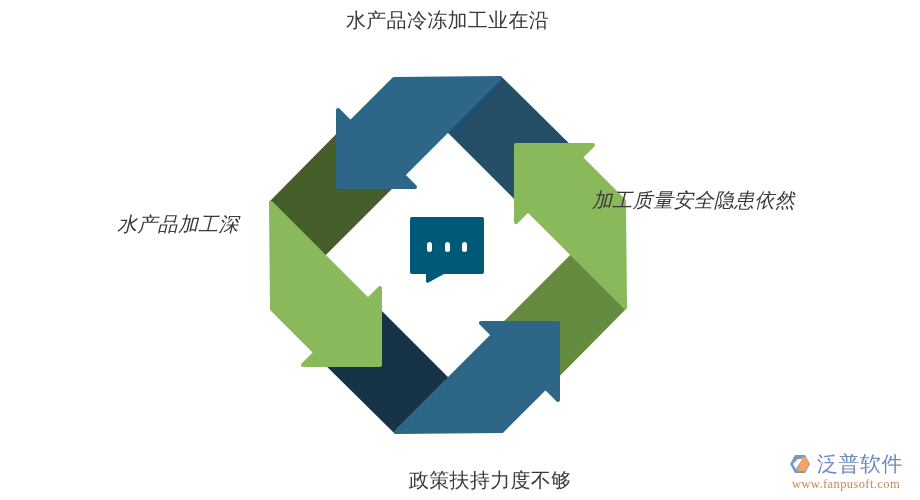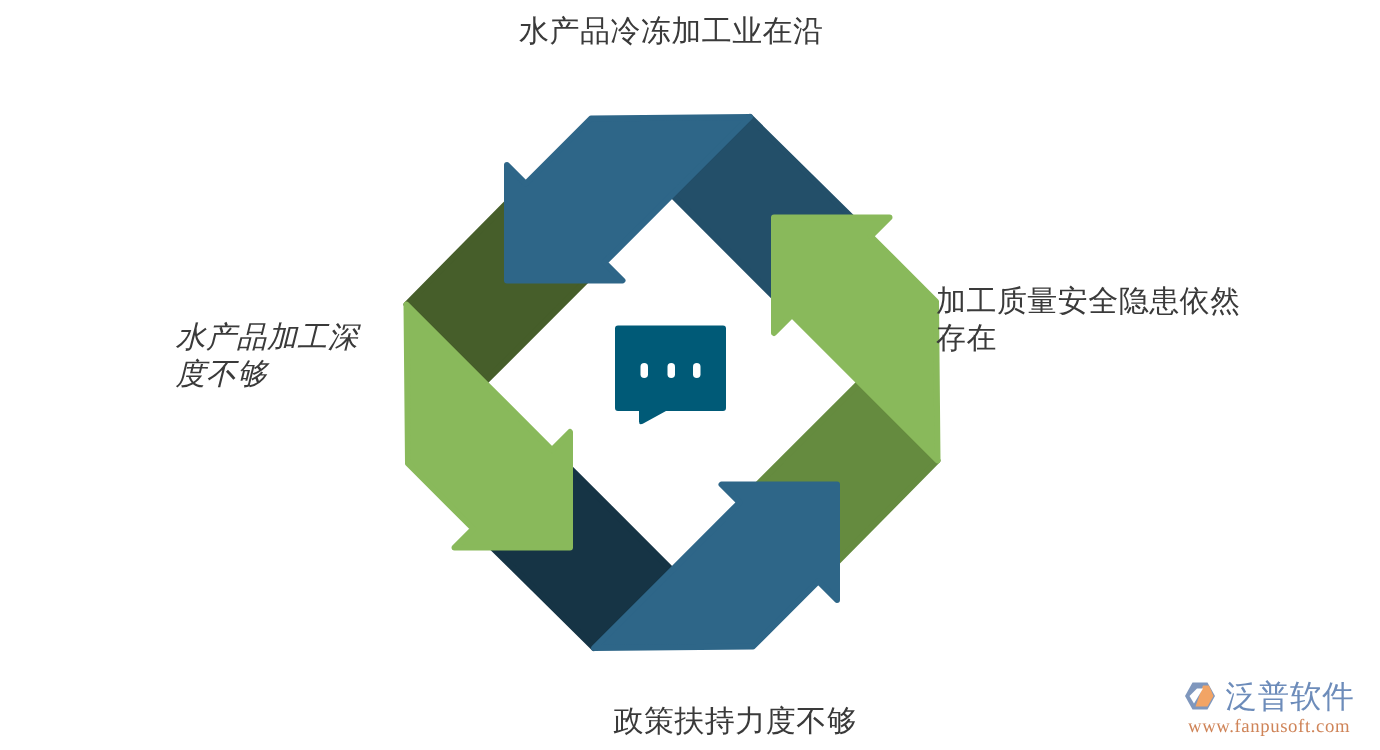--- a/index.html
+++ b/index.html
@@ -24,21 +24,21 @@
     .label {
       position: absolute;
       font-size: 20px;
       line-height: 25px;
       color: #3a3a3a;
       white-space: nowrap;
       letter-spacing: 0.3px;
     }
     .label span { display: block; }
     .label-top { left: 346px; top: 8px; }
-    .label-right { left: 624px; top: 188px; }
+    .label-right { left: 592px; top: 188px; font-style: italic; }
     .label-left { left: 117px; top: 212px; font-style: italic; }
     .label-bottom { left: 361px; top: 468px; margin-left: 48px; }
 
     .logo {
       position: absolute;
       left: 788px;
       top: 450px;
       width: 128px;
       height: 44px;
     }
@@ -97,26 +97,24 @@
     <rect x="462" y="242" width="5" height="10" rx="2.5" fill="#ffffff"></rect>
   </g>
 </svg>
 
 <div class="label label-top">
   <span>水产品冷冻加工业在沿</span>
 </div>
 
 <div class="label label-right">
   <span>加工质量安全隐患依然</span>
-  <span>存在</span>
 </div>
 
 <div class="label label-left">
   <span>水产品加工深</span>
-  <span>度不够</span>
 </div>
 
 <div class="label label-bottom">
   <span>政策扶持力度不够</span>
 </div>
 
 <div class="logo">
   <svg class="logo-icon" viewBox="0 0 22 20" xmlns="http://www.w3.org/2000/svg">
     <polygon points="6,1 16,1 21,10 16,19 6,19 1,10" fill="#7f97bd"></polygon>
     <polygon points="13,3 17,3 20,10 16,17 8,17" fill="#f2a465"></polygon>

